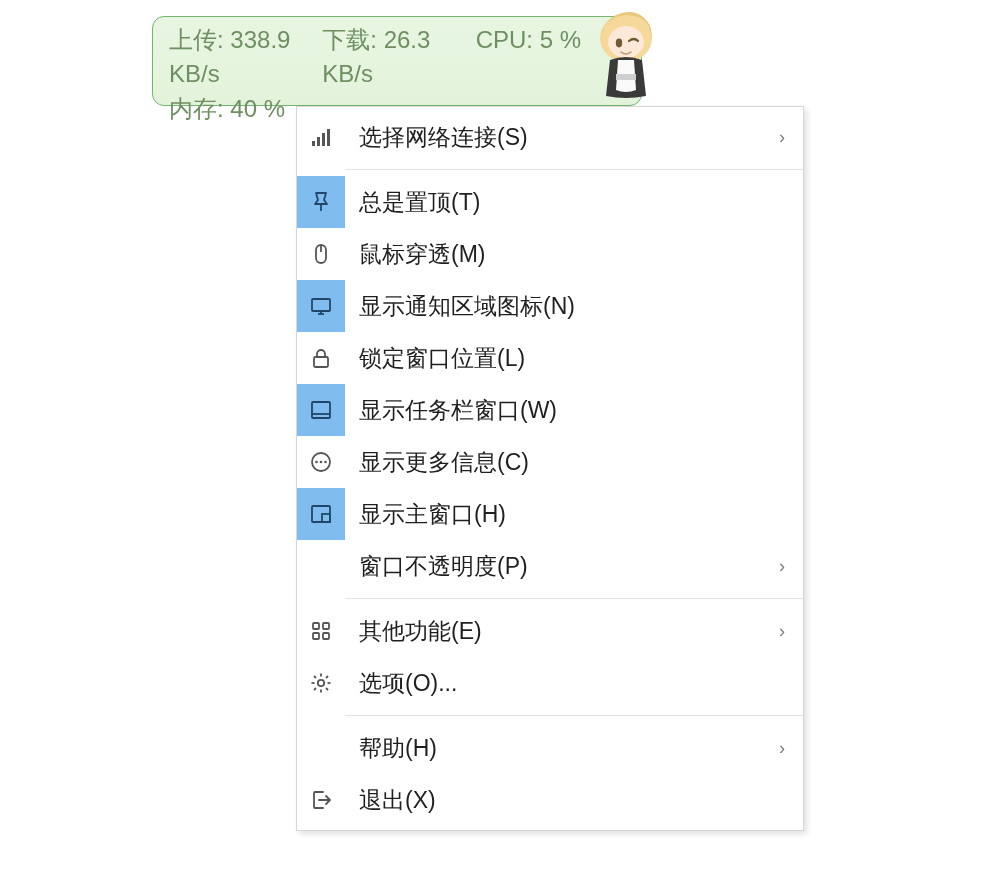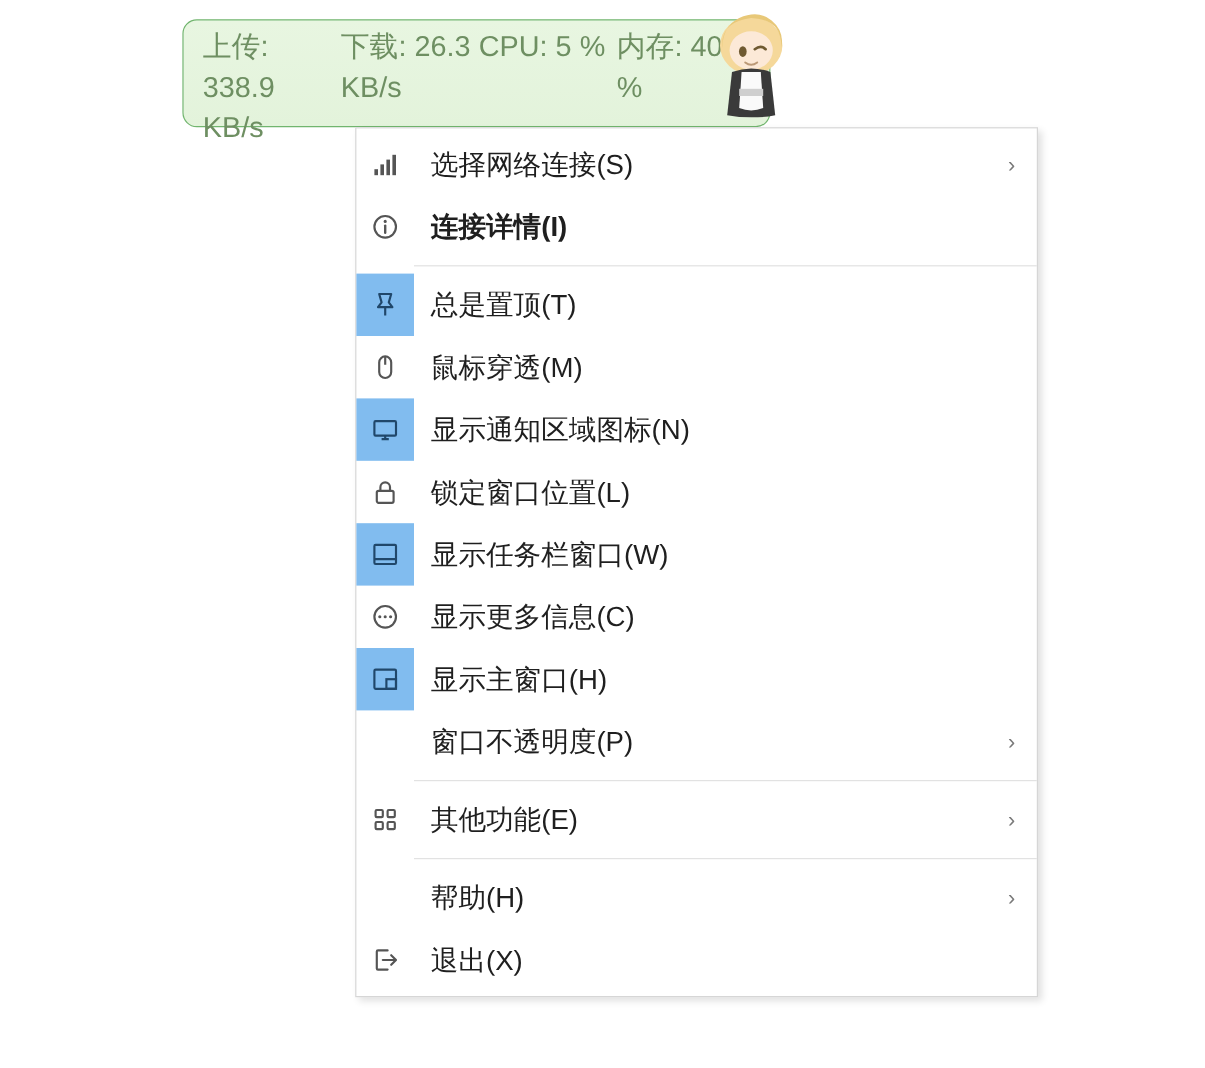--- a/index.html
+++ b/index.html
@@ -18,21 +18,21 @@
     top: 16px;
     left: 152px;
     width: 490px;
     height: 90px;
     box-sizing: border-box;
     border: 1px solid #71b56e;
     border-radius: 12px;
     background: linear-gradient(to bottom, #e8f6e1 0%, #e3f3db 100%);
     padding: 6px 16px 6px 16px;
     display: grid;
-    grid-template-columns: 1fr 1fr 1fr 1fr;
+    grid-template-columns: 1fr 1fr 1fr;
     grid-template-rows: 1fr 1fr;
     column-gap: 4px;
     row-gap: 2px;
     font-size: 24px;
     line-height: 1.4;
   }
   .monitor .label { color: #6e8f62; }
   .monitor .value { color: #6e8f62; }
 
   .avatar {
@@ -42,21 +42,21 @@
     width: 64px;
     height: 88px;
     pointer-events: none;
   }
 
   
   .menu {
     position: absolute;
     top: 106px;
     left: 296px;
-    width: 569px;
+    width: 508px;
     background: #ffffff;
     border: 1px solid #d6d6d6;
     box-shadow: 3px 3px 6px rgba(0,0,0,0.12);
     padding: 4px 0;
     box-sizing: border-box;
     font-size: 23px;
     color: #1f1f1f;
   }
   .menu-item {
     display: flex;
@@ -137,29 +137,20 @@
 <div class="menu" id="context-menu">
     <div class="menu-item">
       <div class="icon-slot">
         <svg width="24" height="24" viewBox="0 0 24 24" fill="currentColor">
           <use href="#signal-icon"></use>
         </svg>
       </div>
       <div class="text">选择网络连接(S)</div>
       <div class="arrow">›</div>
     </div>
-    <div class="menu-item bold">
-      <div class="icon-slot">
-        <svg width="24" height="24" viewBox="0 0 24 24" fill="currentColor">
-          <use href="#info-icon"></use>
-        </svg>
-      </div>
-      <div class="text">连接详情(I)</div>
-      <div class="arrow"></div>
-    </div>
     <div class="menu-sep"></div>
     <div class="menu-item selected">
       <div class="icon-slot">
         <svg width="24" height="24" viewBox="0 0 24 24" fill="currentColor">
           <use href="#pin-icon"></use>
         </svg>
       </div>
       <div class="text">总是置顶(T)</div>
       <div class="arrow"></div>
     </div>
@@ -224,20 +215,29 @@
     </div>
     <div class="menu-sep"></div>
     <div class="menu-item">
       <div class="icon-slot">
         <svg width="24" height="24" viewBox="0 0 24 24" fill="currentColor">
           <use href="#grid-icon"></use>
         </svg>
       </div>
       <div class="text">其他功能(E)</div>
       <div class="arrow">›</div>
+    </div>
+    <div class="menu-item">
+      <div class="icon-slot">
+        <svg width="24" height="24" viewBox="0 0 24 24" fill="currentColor">
+          <use href="#gear-icon"></use>
+        </svg>
+      </div>
+      <div class="text">选项(O)...</div>
+      <div class="arrow"></div>
     </div>
     <div class="menu-sep"></div>
     <div class="menu-item">
       <div class="icon-slot"></div>
       <div class="text">帮助(H)</div>
       <div class="arrow">›</div>
     </div>
     <div class="menu-item">
       <div class="icon-slot">
         <svg width="24" height="24" viewBox="0 0 24 24" fill="currentColor">

